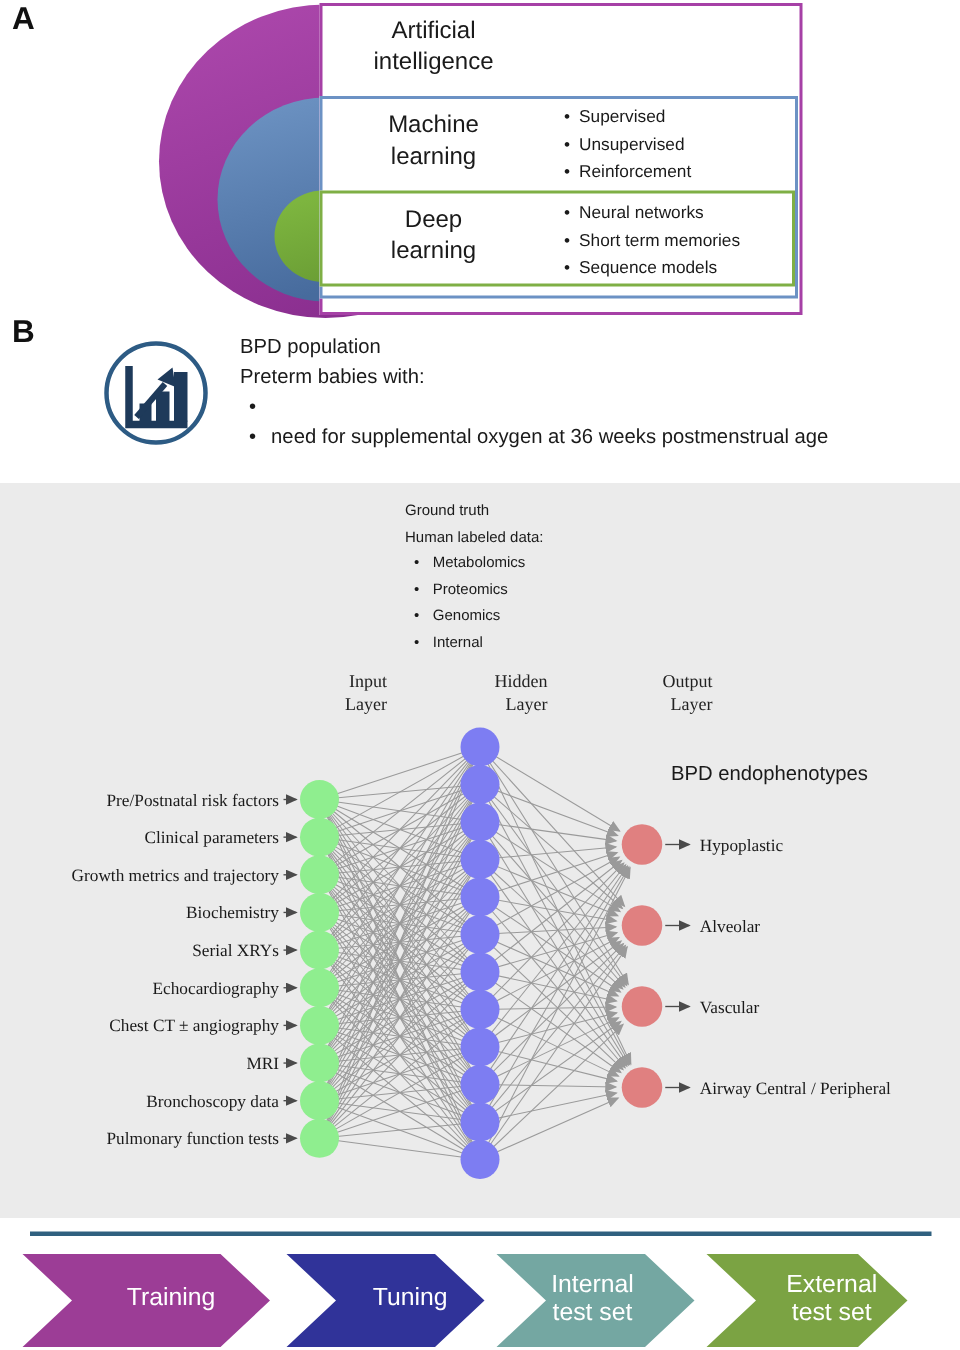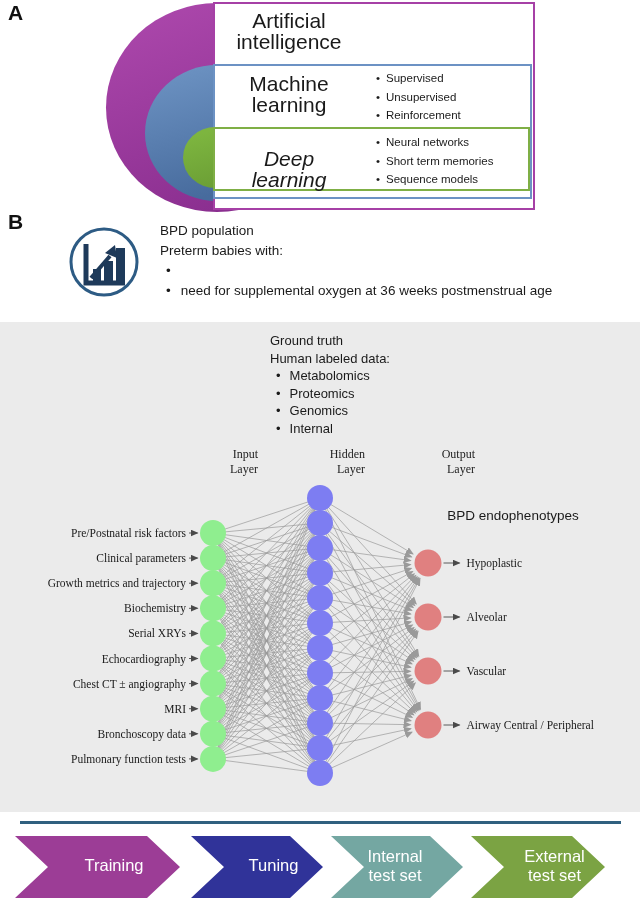--- a/index.html
+++ b/index.html
@@ -17,32 +17,32 @@
               background:linear-gradient(160deg,#aa46aa 10%,#8b2f90 85%);}
   .ell-blue{left:145px;top:65px;width:144px;height:136px;
             background:linear-gradient(165deg,#6a90c0 10%,#476b9d 85%);}
   .ell-green{left:183px;top:127px;width:65px;height:61px;
              background:linear-gradient(165deg,#7db53f 15%,#6b9e35 90%);}
   .abox{position:absolute;background:#fff;box-sizing:border-box;}
   .box-ai{left:213px;top:2px;width:322px;height:208px;border:2px solid #a640a6;}
   .box-ml{left:213px;top:64px;width:319px;height:135px;border:2px solid #6c92c4;}
   .box-dl{left:213px;top:127px;width:317px;height:64px;border:2px solid #7faf45;}
   .ring-title{position:absolute;left:213px;width:152px;text-align:center;
-              font-size:21px;line-height:21px;color:#1a1a1a;}
+              font-size:16px;line-height:21px;color:#1a1a1a;}
   .bullets-a{position:absolute;left:376px;font-size:11.5px;line-height:18.5px;color:#1a1a1a;}
   .bullet-row{display:flex;align-items:baseline;}
   .bullet-row .bullet{margin-right:6px;}
 
   
   .pb-text{position:absolute;left:160px;top:221px;font-size:13.5px;line-height:20px;color:#1a1a1a;}
   .pb-text .bullet{margin:0 10px 0 6px;}
 
   
   .gray-panel{left:0;top:322px;width:640px;height:490px;background:#ebebeb;}
-  .gt-block{left:270px;top:332px;font-size:13px;line-height:17.5px;color:#1a1a1a;}
+  .gt-block{left:270px;top:332px;font-size:10px;line-height:17.5px;color:#1a1a1a;}
   .gt-block .bullet{margin:0 9px 0 6px;}
   .layer-header{position:absolute;width:90px;text-align:right;top:447px;
                 font-family:"Liberation Serif",serif;font-size:12px;line-height:15px;color:#222;}
   .endo-title{left:430px;top:508px;width:166px;text-align:center;font-size:13.5px;color:#1a1a1a;}
 
   
   .sep-line{left:20px;top:821px;width:601px;height:2.5px;background:#30607f;}
   .chev-label{position:absolute;top:833px;height:65px;width:124px;display:flex;
               align-items:center;justify-content:center;text-align:center;
               color:#fff;font-size:16.5px;line-height:19px;}
@@ -60,21 +60,21 @@
   <div class="ellipse ell-green"></div>
 
   <div class="abox box-ai"></div>
   <div class="abox box-ml"></div>
   <div class="abox box-dl"></div>
 
   <div class="ring-title preline" style="top:10px;">Artificial
 intelligence</div>
   <div class="ring-title preline" style="top:73px;">Machine
 learning</div>
-  <div class="ring-title preline" style="top:148px;font-style:italic;">Deep
+  <div class="ring-title preline" style="top:136px;">Deep
 learning</div>
 
   <div class="bullets-a" style="top:69px;">
       <div class="bullet-row">
         <span class="bullet">•</span>
         <span>Supervised</span>
       </div>
       <div class="bullet-row">
         <span class="bullet">•</span>
         <span>Unsupervised</span>

